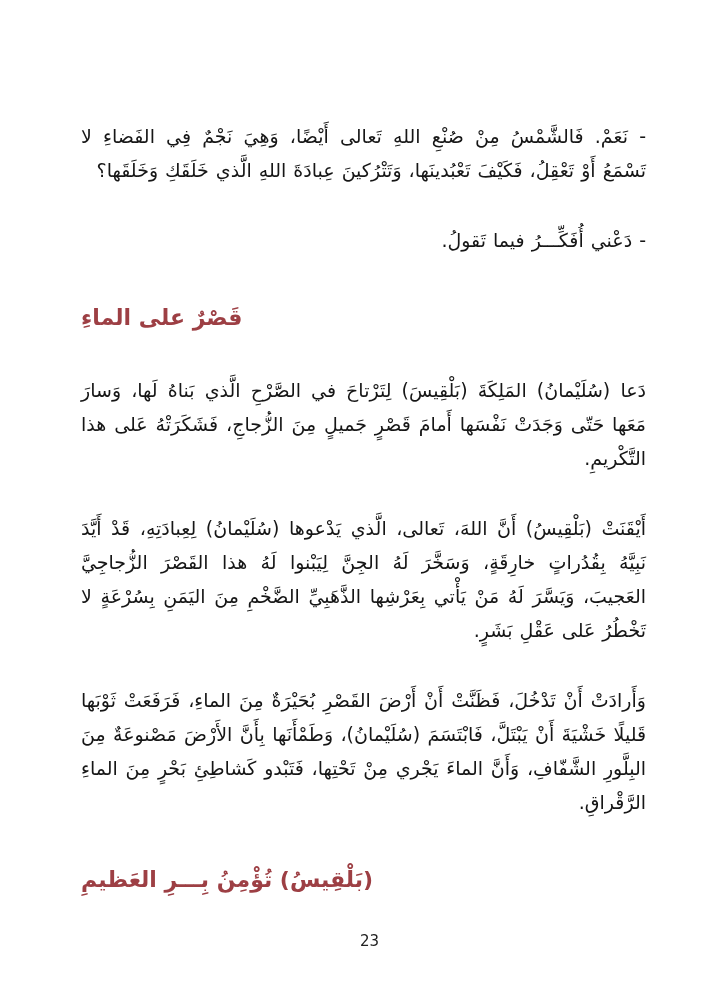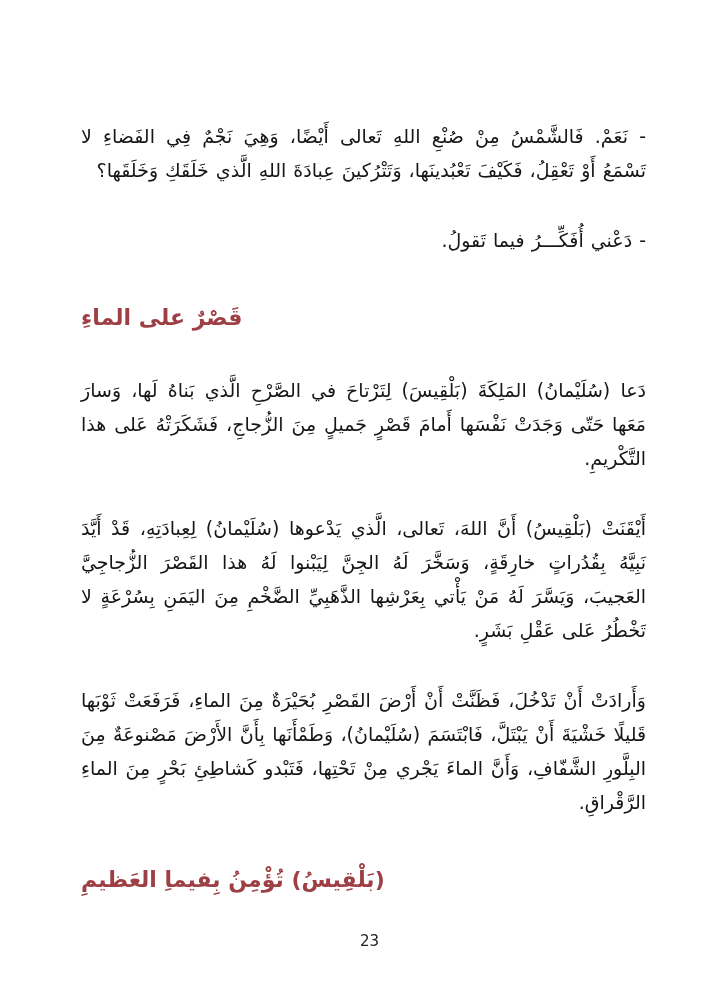--- a/index.html
+++ b/index.html
@@ -73,19 +73,19 @@
     <p class="dialogue">- دَعْني أُفَكِّـــرُ فيما تَقولُ.</p>
 
     <h2 class="heading">قَصْرٌ على الماءِ</h2>
 
     <p class="para">دَعا (سُلَيْمانُ) المَلِكَةَ (بَلْقِيسَ) لِتَرْتاحَ في الصَّرْحِ الَّذي بَناهُ لَها، وَسارَ مَعَها حَتّى وَجَدَتْ نَفْسَها أَمامَ قَصْرٍ جَميلٍ مِنَ الزُّجاجِ، فَشَكَرَتْهُ عَلى هذا التَّكْريمِ.</p>
 
     <p class="para">أَيْقَنَتْ (بَلْقِيسُ) أَنَّ اللهَ، تَعالى، الَّذي يَدْعوها (سُلَيْمانُ) لِعِبادَتِهِ، قَدْ أَيَّدَ نَبِيَّهُ بِقُدُراتٍ خارِقَةٍ، وَسَخَّرَ لَهُ الجِنَّ لِيَبْنوا لَهُ هذا القَصْرَ الزُّجاجِيَّ العَجيبَ، وَيَسَّرَ لَهُ مَنْ يَأْتي بِعَرْشِها الذَّهَبِيِّ الضَّخْمِ مِنَ اليَمَنِ بِسُرْعَةٍ لا تَخْطُرُ عَلى عَقْلِ بَشَرٍ.</p>
 
     <p class="para">وَأَرادَتْ أَنْ تَدْخُلَ، فَظَنَّتْ أَنْ أَرْضَ القَصْرِ بُحَيْرَةٌ مِنَ الماءِ، فَرَفَعَتْ ثَوْبَها قَليلًا خَشْيَةَ أَنْ يَبْتَلَّ، فَابْتَسَمَ (سُلَيْمانُ)، وَطَمْأَنَها بِأَنَّ الأَرْضَ مَصْنوعَةٌ مِنَ البِلَّورِ الشَّفّافِ، وَأَنَّ الماءَ يَجْري مِنْ تَحْتِها، فَتَبْدو كَشاطِئِ بَحْرٍ مِنَ الماءِ الرَّقْراقِ.</p>
 
-    <h2 class="heading">(بَلْقِيسُ) تُؤْمِنُ بِفيماِ العَظيمِ</h2>
+    <h2 class="heading">(بَلْقِيسُ) تُؤْمِنُ بِـــرِ العَظيمِ</h2>
 
 
   </div>
 
   <div class="page-number">23</div>
 </div>
 
 </body></html>

